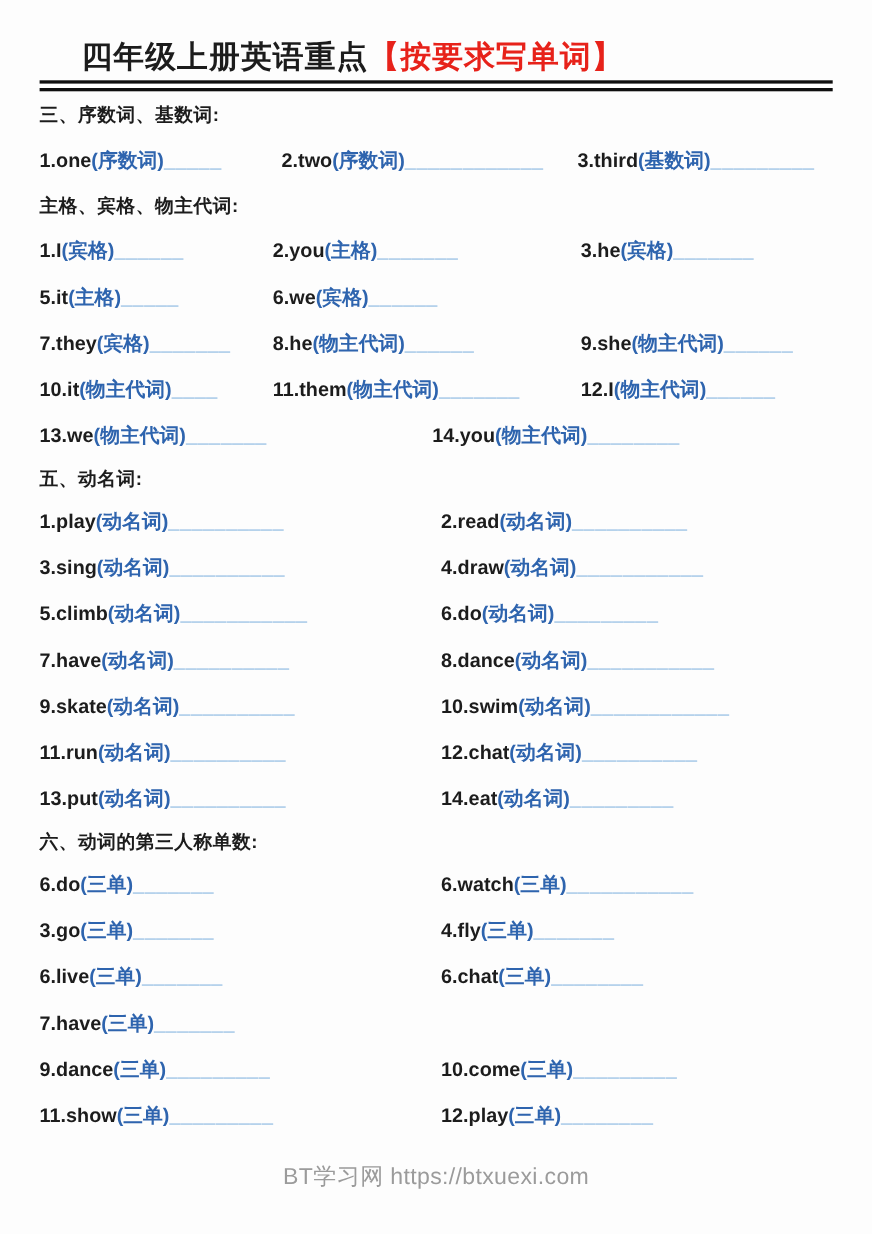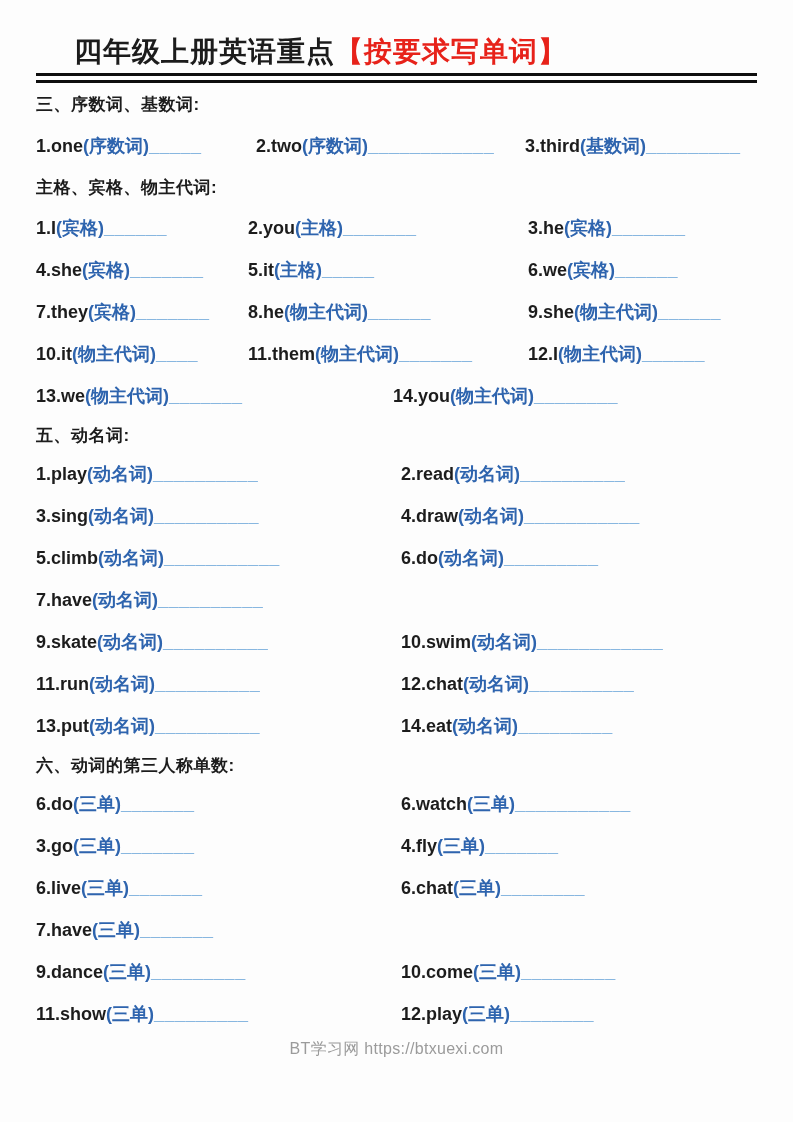--- a/index.html
+++ b/index.html
@@ -37,22 +37,22 @@
   section[data-sec="ordinals"] .row{grid-template-columns:220px 269px 1fr;}
   section[data-sec="pronouns"] .row.cols3{grid-template-columns:212px 280px 1fr;}
   section[data-sec="pronouns"] .row.cols2{grid-template-columns:357px 1fr;}
   section[data-sec="gerunds"] .row,
   section[data-sec="third-person"] .row{grid-template-columns:365px 1fr;}
   .item{white-space:nowrap;font-weight:bold;}
   .label{color:var(--text);}
   .hint{color:var(--hint);}
   .blank{color:var(--blank);letter-spacing:0.5px;}
   .footer{
-    margin-top:4px;text-align:center;
-    font-size:16px;color:var(--gray);letter-spacing:0.3px;
+    margin-top:20px;text-align:center;
+    font-size:21px;color:var(--gray);letter-spacing:0.3px;
   }
 </style>
 </head>
 <body>
 
 <div class="page">
   <div class="title"><span>四年级上册英语重点</span><span class="red">【按要求写单词】</span></div>
   <div class="rule"></div>
   <div id="sections">
       <section data-sec="ordinals">
@@ -64,21 +64,20 @@
         </div>
       </section>
       <section data-sec="pronouns">
         <h2>主格、宾格、物主代词:</h2>
         <div class="row cols3">
           <span class="item"><span class="label">1.I</span><span class="hint">(宾格)</span><span class="blank">______</span></span>
           <span class="item"><span class="label">2.you</span><span class="hint">(主格)</span><span class="blank">_______</span></span>
           <span class="item"><span class="label">3.he</span><span class="hint">(宾格)</span><span class="blank">_______</span></span>
         </div>
         <div class="row cols3">
-          <span class="item"><span class="label">4.she</span><span class="hint">(宾格)</span><span class="blank">_______</span></span>
           <span class="item"><span class="label">5.it</span><span class="hint">(主格)</span><span class="blank">_____</span></span>
           <span class="item"><span class="label">6.we</span><span class="hint">(宾格)</span><span class="blank">______</span></span>
         </div>
         <div class="row cols3">
           <span class="item"><span class="label">7.they</span><span class="hint">(宾格)</span><span class="blank">_______</span></span>
           <span class="item"><span class="label">8.he</span><span class="hint">(物主代词)</span><span class="blank">______</span></span>
           <span class="item"><span class="label">9.she</span><span class="hint">(物主代词)</span><span class="blank">______</span></span>
         </div>
         <div class="row cols3">
           <span class="item"><span class="label">10.it</span><span class="hint">(物主代词)</span><span class="blank">____</span></span>
@@ -99,20 +98,21 @@
         <div class="row cols2">
           <span class="item"><span class="label">3.sing</span><span class="hint">(动名词)</span><span class="blank">__________</span></span>
           <span class="item"><span class="label">4.draw</span><span class="hint">(动名词)</span><span class="blank">___________</span></span>
         </div>
         <div class="row cols2">
           <span class="item"><span class="label">5.climb</span><span class="hint">(动名词)</span><span class="blank">___________</span></span>
           <span class="item"><span class="label">6.do</span><span class="hint">(动名词)</span><span class="blank">_________</span></span>
         </div>
         <div class="row cols2">
           <span class="item"><span class="label">7.have</span><span class="hint">(动名词)</span><span class="blank">__________</span></span>
+          <span class="item"><span class="label">8.dance</span><span class="hint">(动名词)</span><span class="blank">___________</span></span>
         </div>
         <div class="row cols2">
           <span class="item"><span class="label">9.skate</span><span class="hint">(动名词)</span><span class="blank">__________</span></span>
           <span class="item"><span class="label">10.swim</span><span class="hint">(动名词)</span><span class="blank">____________</span></span>
         </div>
         <div class="row cols2">
           <span class="item"><span class="label">11.run</span><span class="hint">(动名词)</span><span class="blank">__________</span></span>
           <span class="item"><span class="label">12.chat</span><span class="hint">(动名词)</span><span class="blank">__________</span></span>
         </div>
         <div class="row cols2">

